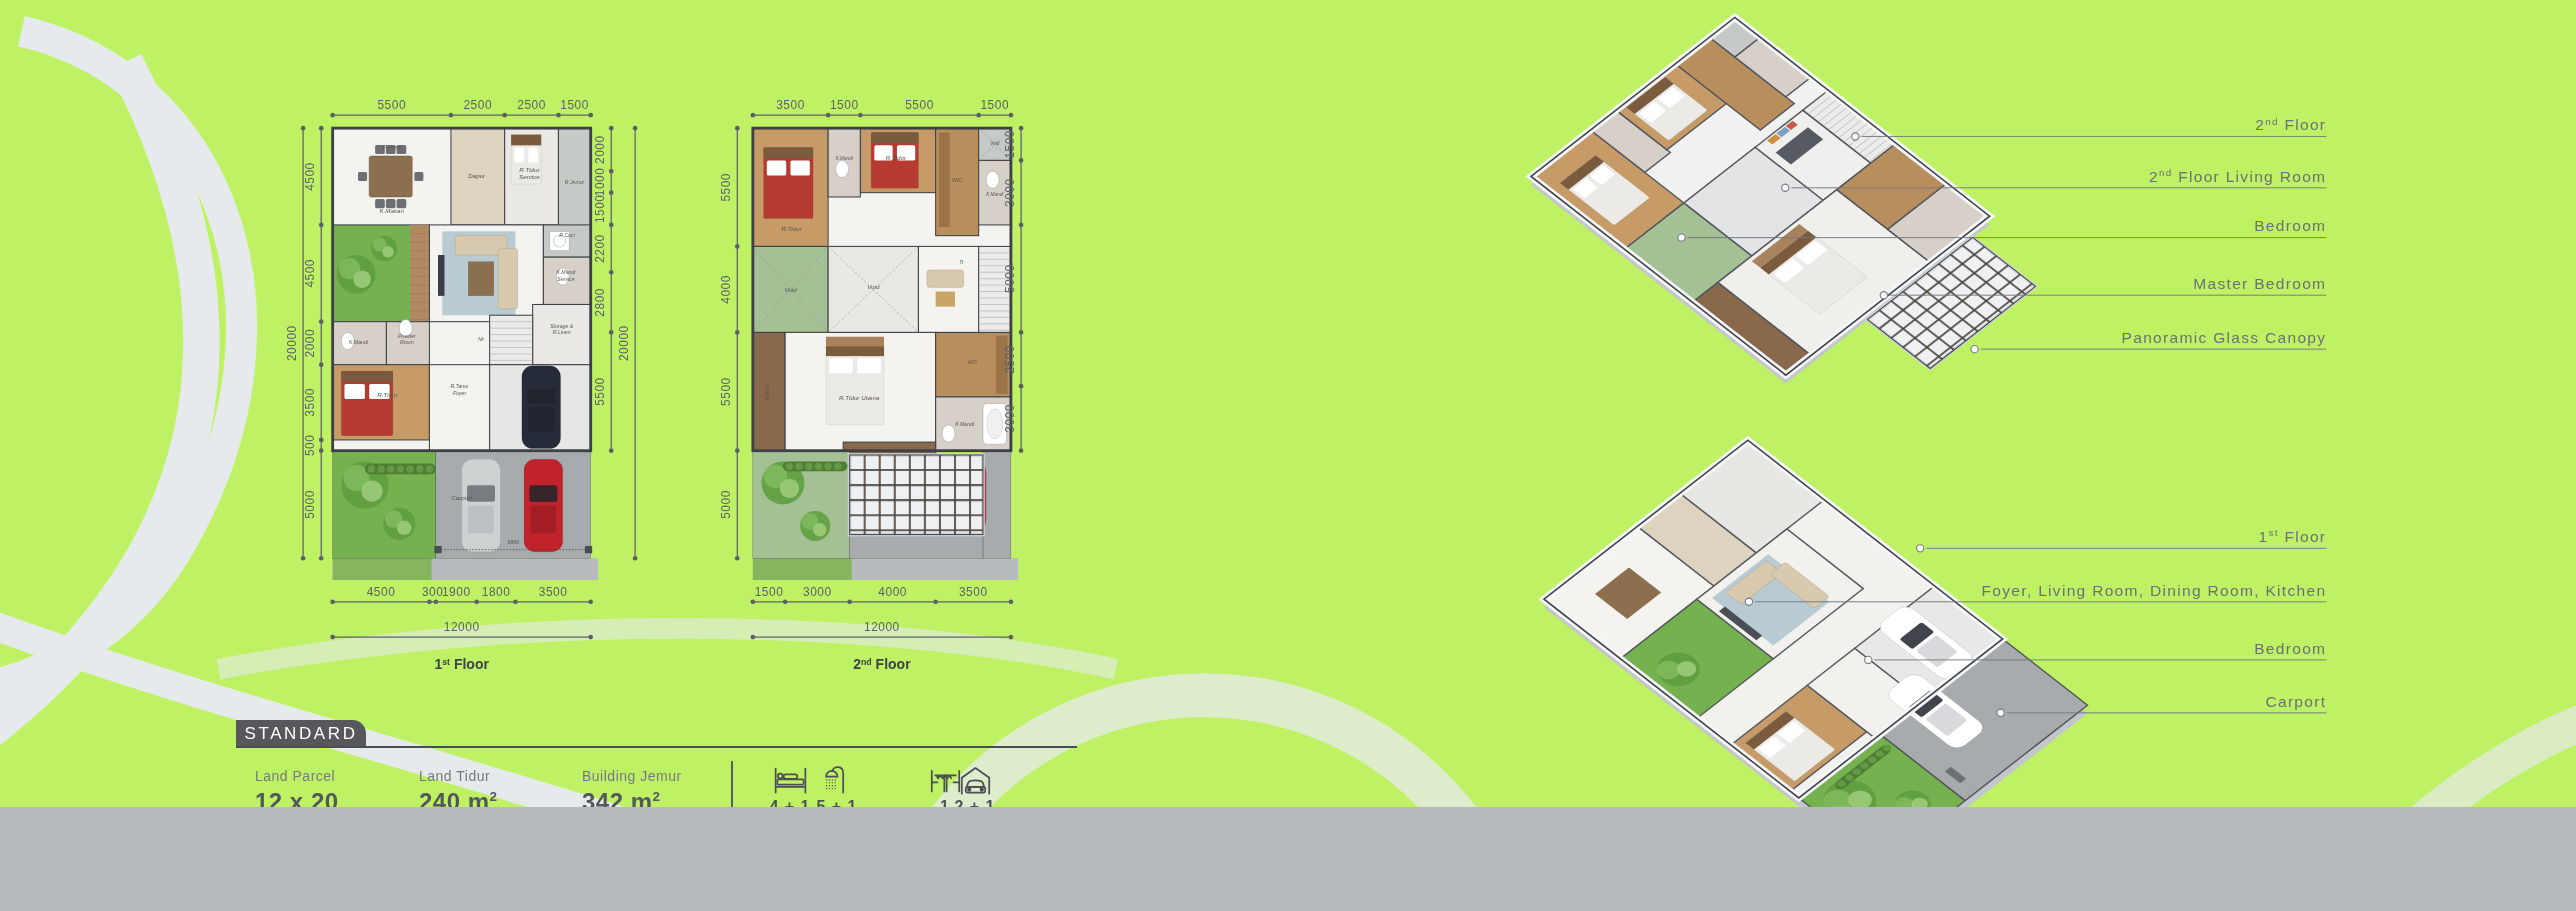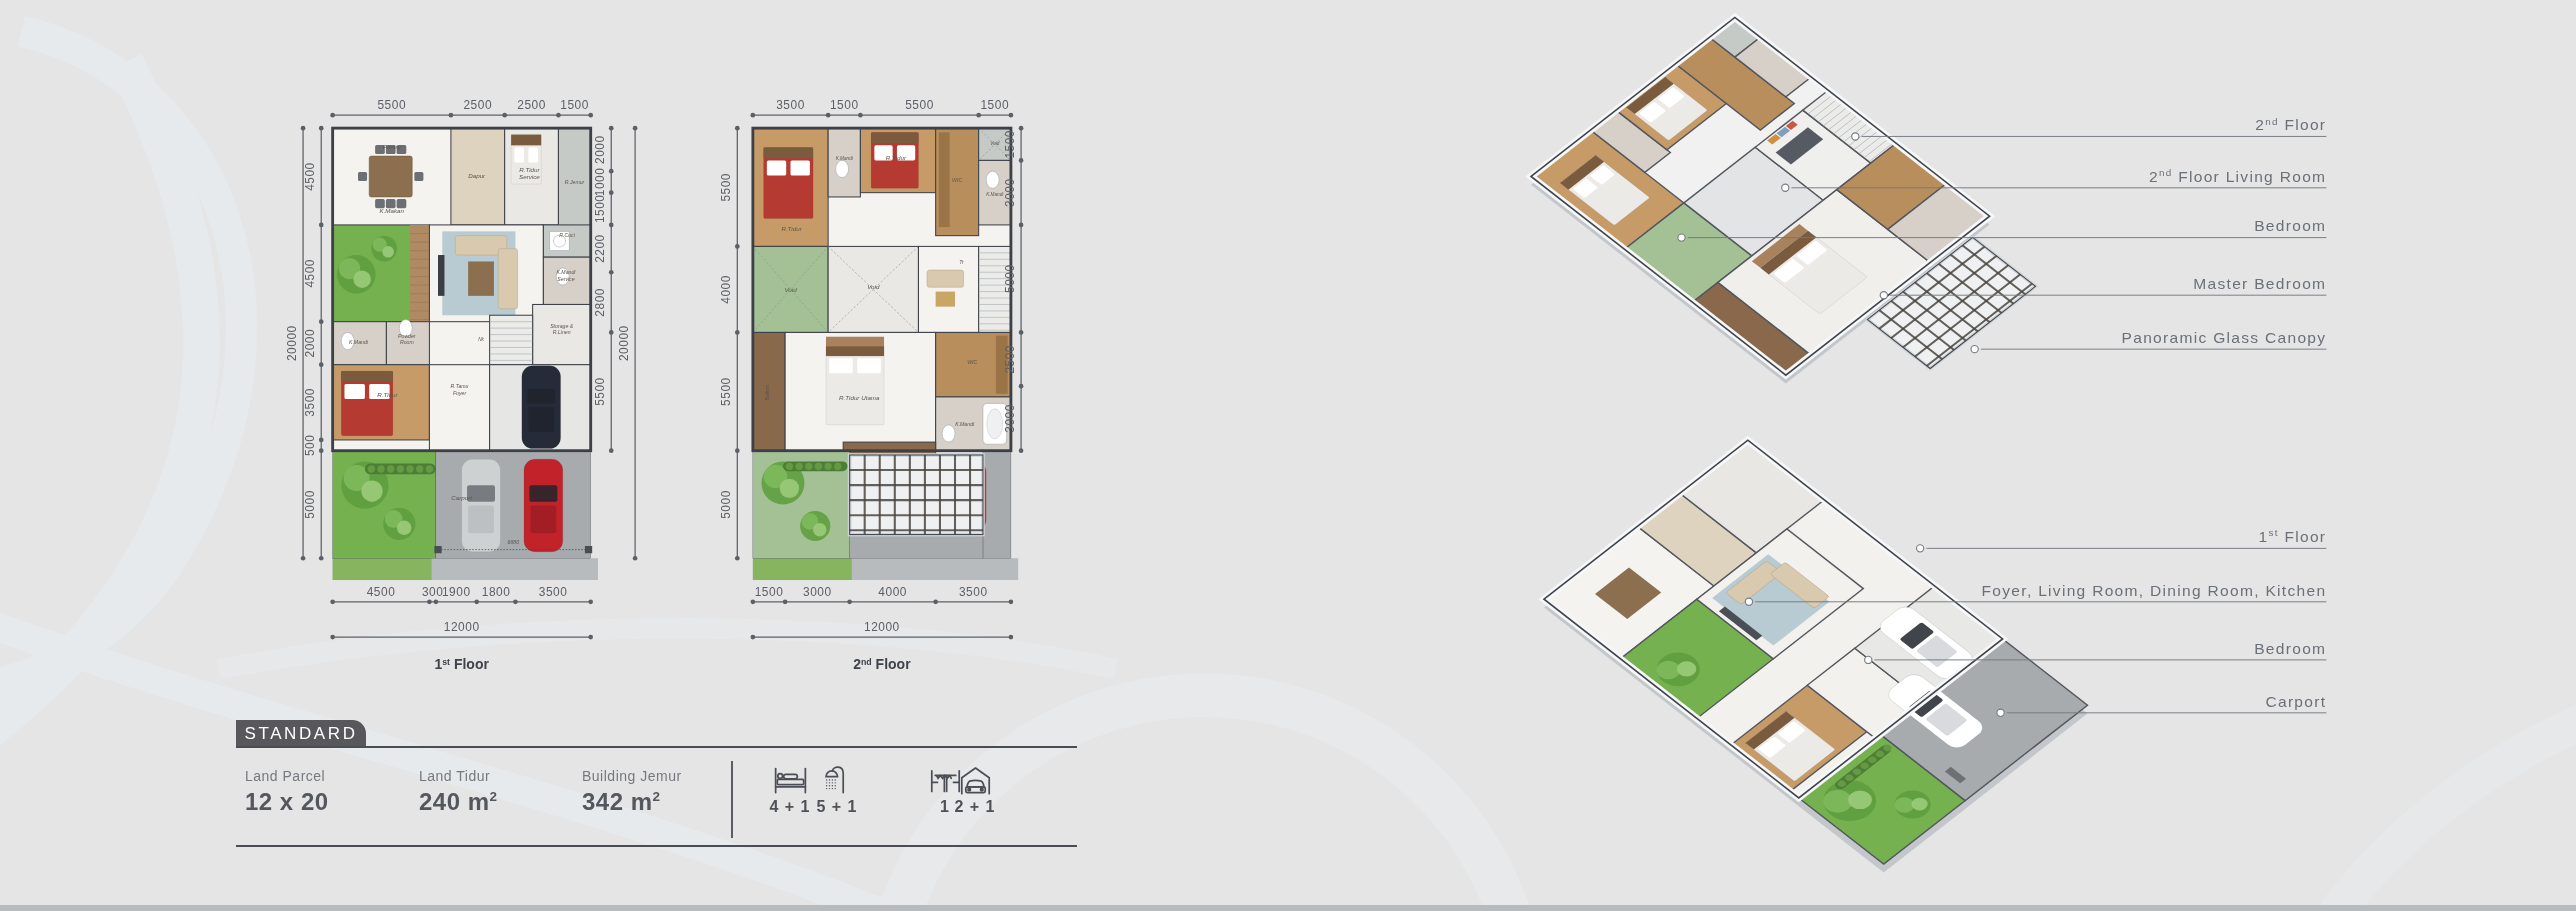--- a/index.html
+++ b/index.html
@@ -1,16 +1,16 @@
 <!DOCTYPE html>
 <html style="font-size:8.3px"><head>
 <meta charset="utf-8">
 <style>
   html,body{margin:0;padding:0;background:#b8bbbe;}
-  .canvas{position:relative;width:2576px;height:905px;background:#e5e5e5;overflow:hidden;
+  .canvas{position:relative;width:2576px;height:807px;background:#bef264;overflow:hidden;
           font-family:"Liberation Sans","DejaVu Sans",sans-serif;}
   .canvas svg{position:absolute;left:0;top:0;}
   
   .spec-badge{position:absolute;left:236px;top:720px;width:130px;height:28px;
     background:#58585c;color:#ffffff;border-radius:0 13.5px 0 0;
     font-size:17px;font-weight:normal;letter-spacing:2.6px;display:flex;align-items:center;justify-content:center;}
   .spec-rule{position:absolute;left:236px;width:841px;height:1.6px;background:#4a4e54;}
   .rule-top{top:746px;}
   .rule-bottom{top:845px;}
   .stat{position:absolute;top:768px;width:156px;}
@@ -597,21 +597,21 @@
           <circle cx="3855" cy="1374" r="7" fill="#fdfdfd" stroke="#787d84" stroke-width="2.2"></circle>
           <text x="4483" y="1362" font-size="30" fill="#6b7078" text-anchor="end" letter-spacing="2.5" font-family="&quot;Liberation Sans&quot;,sans-serif"><tspan>Carport</tspan></text>
         </g>
       </g>
     </svg>
 
   <div class="spec-badge">STANDARD</div>
   <div class="spec-rule rule-top"></div>
   <div class="spec-rule rule-bottom"></div>
 
-  <div class="stat" style="left:245px">
+  <div class="stat" style="left:255px">
     <div class="stat-label">Land Parcel</div>
     <div class="stat-value"><span>12 x 20</span><sup></sup></div>
   </div>
   <div class="stat" style="left:419px">
     <div class="stat-label">Land Tidur</div>
     <div class="stat-value"><span>240 m</span><sup>2</sup></div>
   </div>
   <div class="stat" style="left:582px">
     <div class="stat-label">Building Jemur</div>
     <div class="stat-value"><span>342 m</span><sup>2</sup></div>

